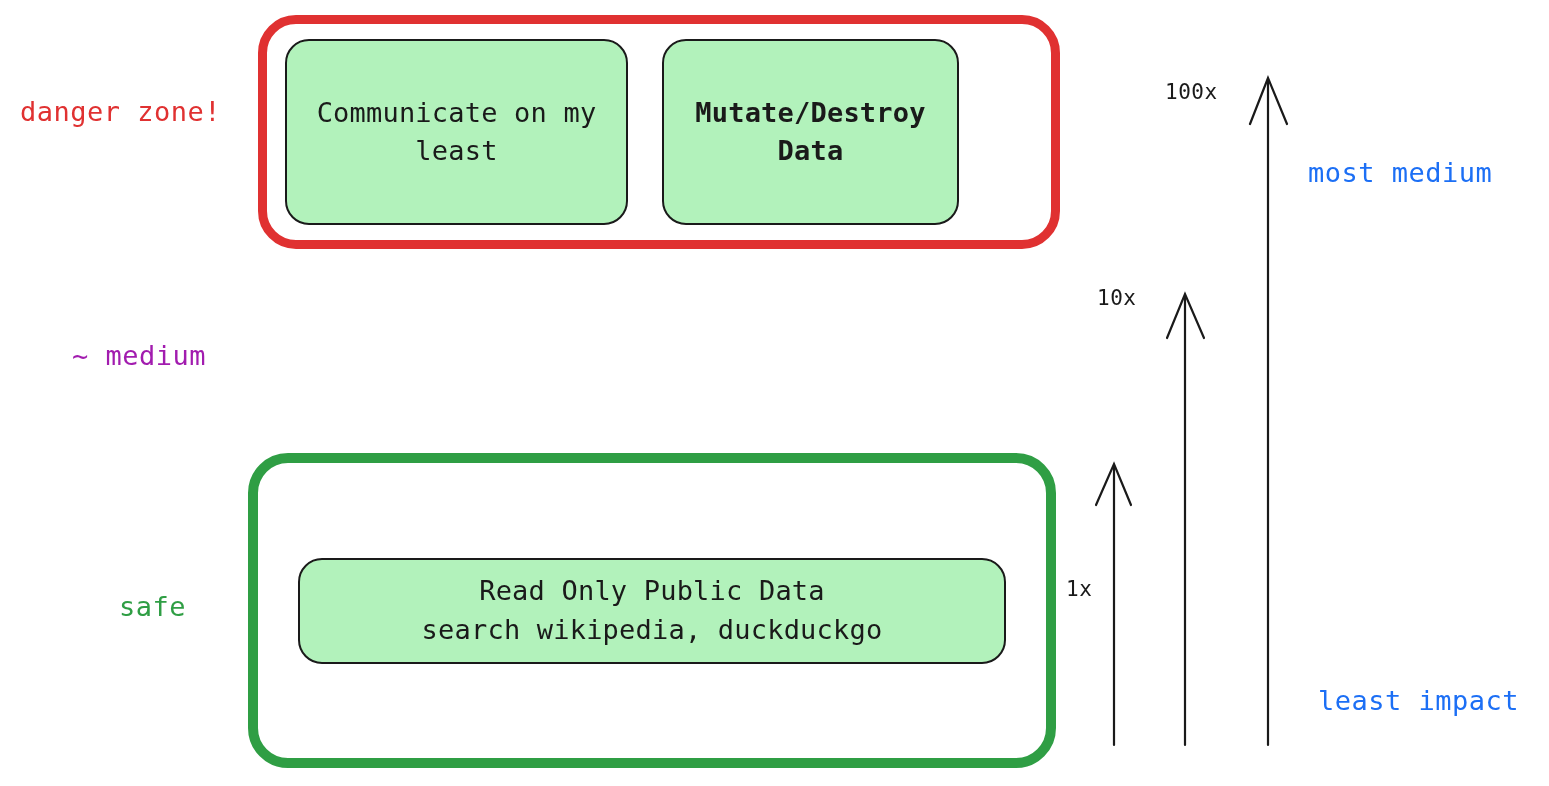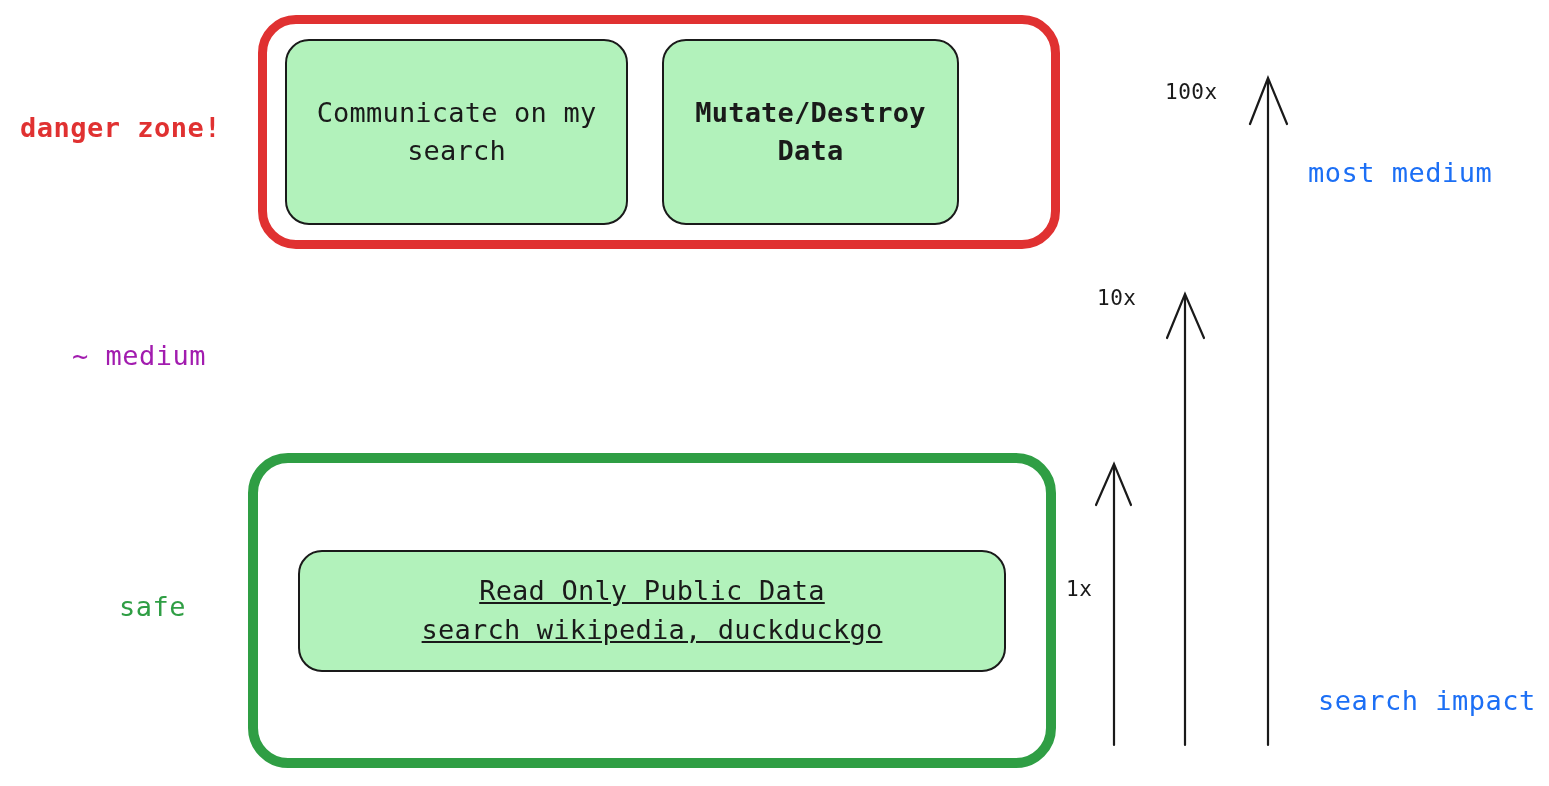--- a/index.html
+++ b/index.html
@@ -80,31 +80,31 @@
     white-space: pre-line;
     letter-spacing: 0.2px;
   }
 
   .cap-comm-behalf  { width: 343px; height: 186px; }
   .cap-mutate       { width: 297px; height: 186px; font-weight: bold; }
 
   .cap-read-private { width: 300px; height: 126px; }
   .cap-comm-strict  { width: 303px; height: 126px; }
 
-  .cap-read-public  { width: 708px; height: 122px; text-decoration: underline; }
+  .cap-read-public  { width: 708px; height: 106px; }
   .cap-comm-me      { width: 715px; height: 127px; }
 
   
   .zone-label {
     position: absolute;
     font-size: 27px;
     white-space: nowrap;
     letter-spacing: 0.5px;
   }
-  .label-danger { left: 20px;  top: 112px; color: #e03131; font-weight: bold; }
+  .label-danger { left: 20px;  top: 96px; color: #e03131; }
   .label-medium { left: 72px;  top: 340px; color: #a21caf; }
   .label-safe   { left: 119px; top: 591px; color: #2f9e44; }
 
   .mult-label {
     position: absolute;
     font-size: 21px;
     color: #1a1a1a;
     white-space: nowrap;
     letter-spacing: 0.5px;
   }
@@ -133,21 +133,21 @@
 <body>
 
 <div class="stage">
 
   <div class="zone-label label-danger">danger zone!</div>
   <div class="zone-label label-medium">~ medium</div>
   <div class="zone-label label-safe">safe</div>
 
   <div class="zone zone-danger">
     <div class="cap cap-comm-behalf">Communicate on my
-search</div>
+least</div>
     <div class="cap cap-mutate">Mutate/Destroy
 Data</div>
   </div>
 
 
   <div class="zone zone-safe">
     <div class="cap cap-read-public">Read Only Public Data
 search wikipedia, duckduckgo</div>
   </div>
 
@@ -167,15 +167,15 @@
       <line x1="1268" y1="745" x2="1268" y2="80"></line>
       <path d="M 1250 124 L 1268 78 L 1287 124"></path>
     </g>
   </svg>
 
   <div class="mult-label mult-1x">1x</div>
   <div class="mult-label mult-10x">10x</div>
   <div class="mult-label mult-100x">100x</div>
 
   <div class="impact-label impact-most">most medium</div>
-  <div class="impact-label impact-least">search impact</div>
+  <div class="impact-label impact-least">least impact</div>
 
 </div>
 
 </body></html>

